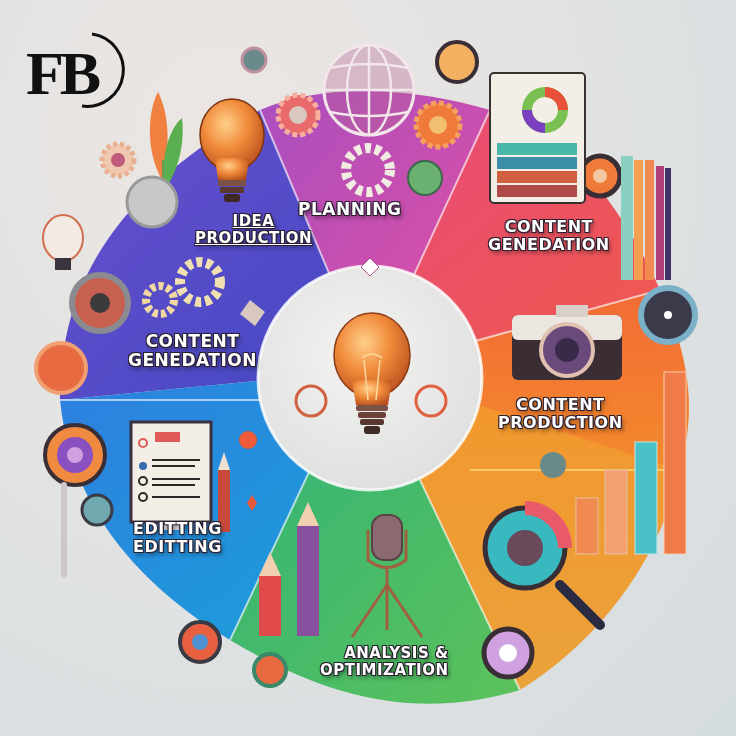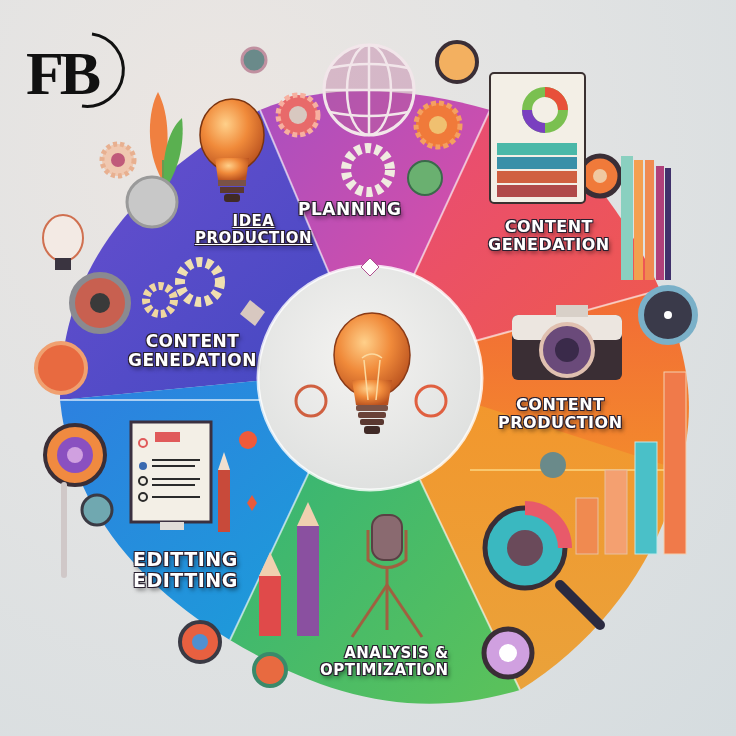--- a/index.html
+++ b/index.html
@@ -280,21 +280,21 @@
 <div class="label" style="left:498px;top:396px;font-size:16px;">
   <div>CONTENT</div>
   <div>PRODUCTION</div>
 </div>
 
 <div class="label" style="left:320px;top:645px;font-size:15px;text-align:right;">
   <div>ANALYSIS &amp;</div>
   <div>OPTIMIZATION</div>
 </div>
 
-<div class="label" style="left:133px;top:549px;font-size:19px;">
+<div class="label" style="left:133px;top:520px;font-size:16px;">
   <div>EDITTING</div>
   <div>EDITTING</div>
 </div>
 
 <div class="label" style="left:128px;top:332px;font-size:17px;">
   <div>CONTENT</div>
   <div>GENEDATION</div>
 </div>
 
 </body></html>

